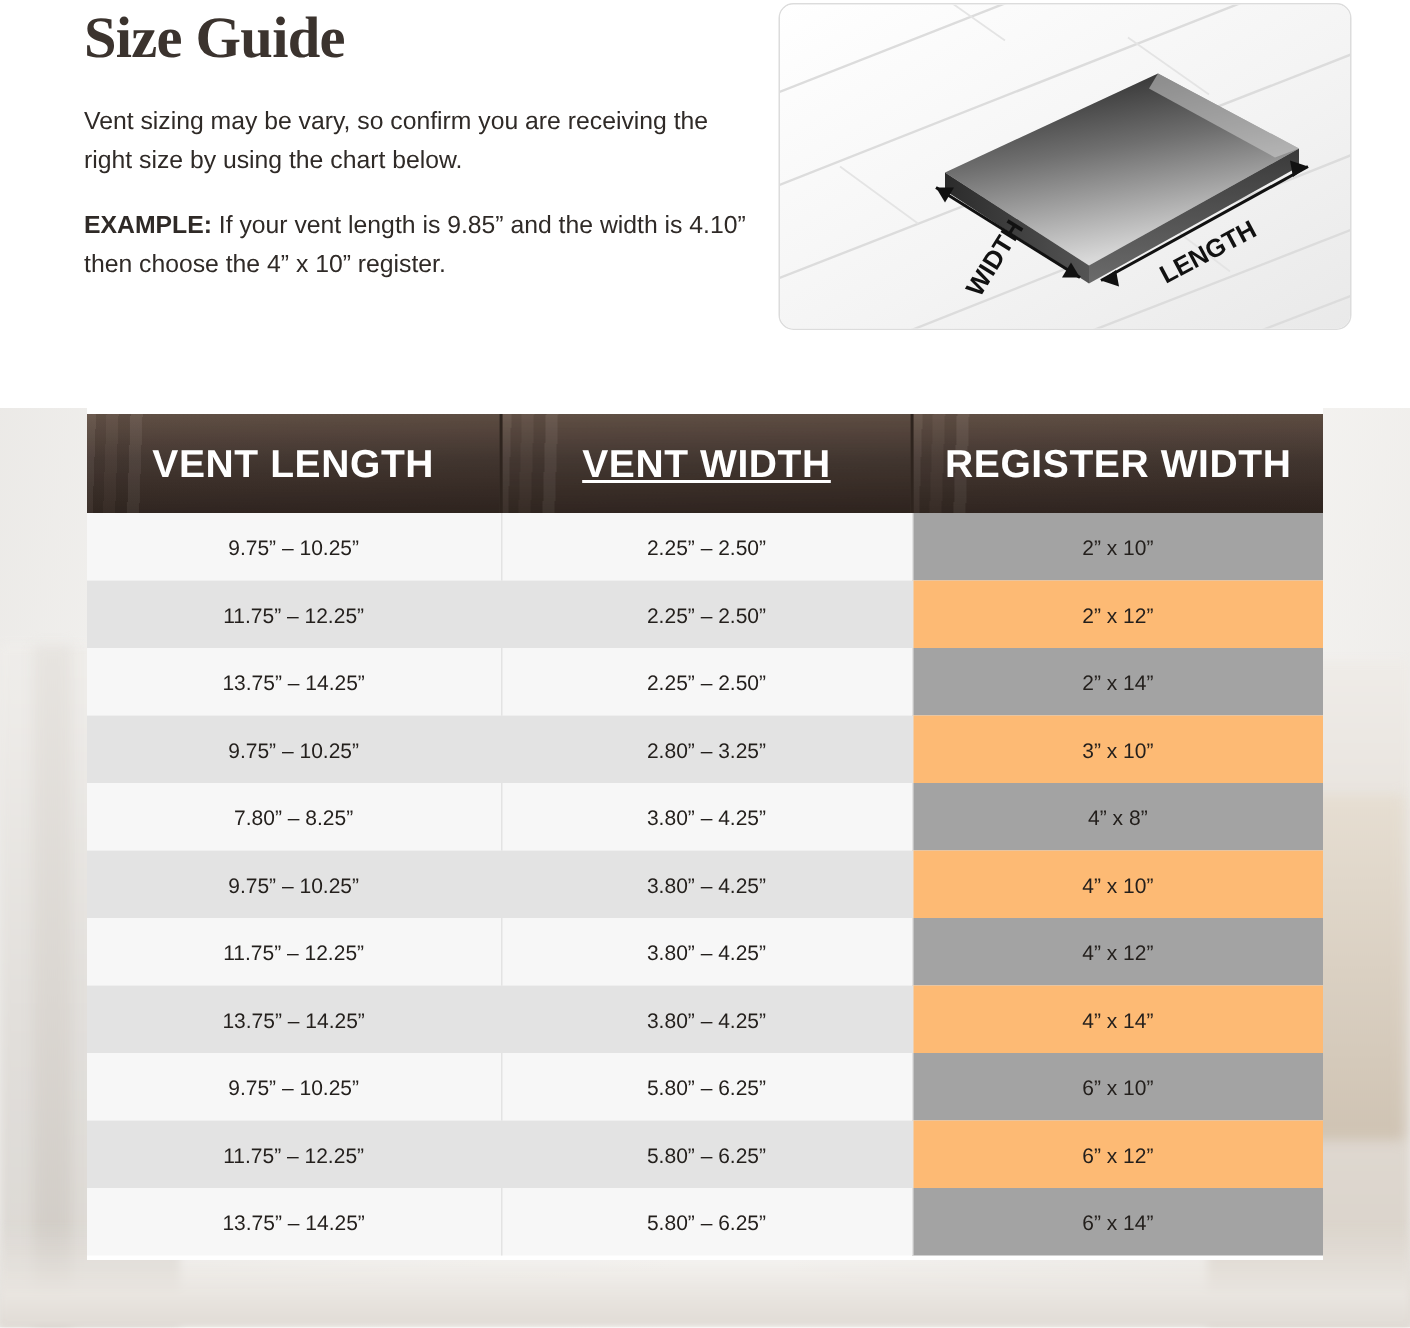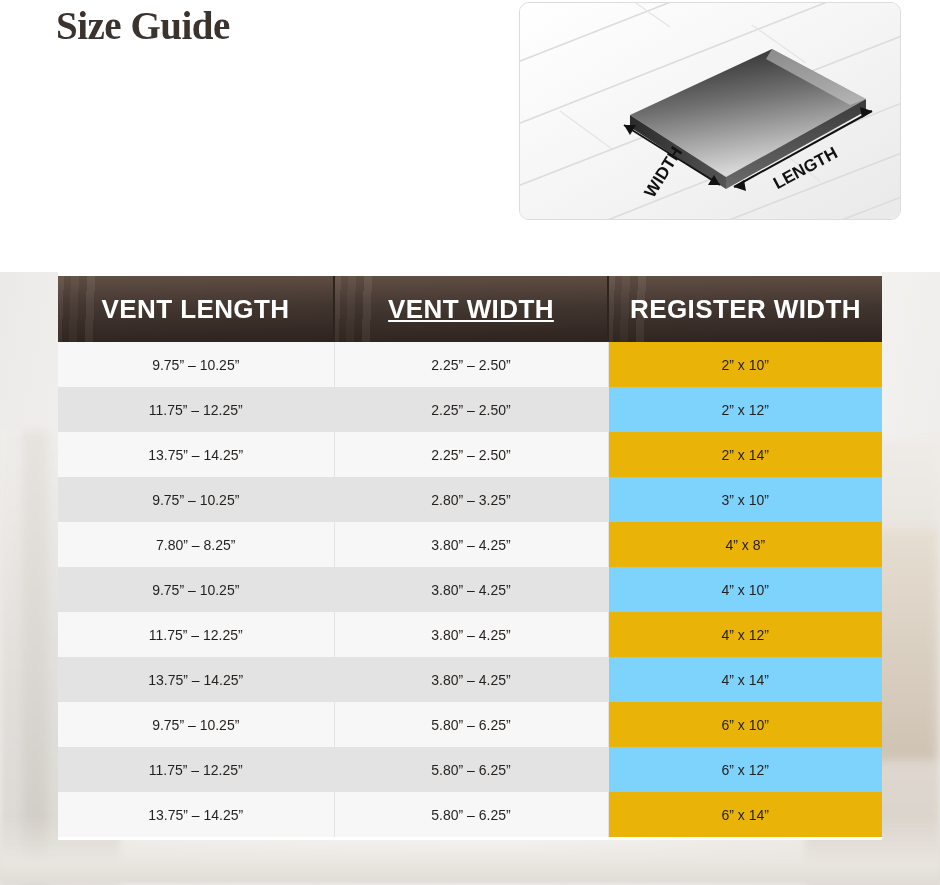--- a/index.html
+++ b/index.html
@@ -142,42 +142,44 @@
     height: 45px;
     font-size: 14px;
     color: #231f1c;
     text-align: center;
     vertical-align: middle;
     border-right: 1px solid #e3e3e3;
   }
   table.size-table tbody td:last-child { border-right: none; }
   table.size-table tbody tr.odd td { background: #f7f7f7; }
   table.size-table tbody tr.even td { background: #e3e3e3; }
-  table.size-table tbody tr.odd td.reg { background: #eab308; }
-  table.size-table tbody tr.even td.reg { background: #7dd3fc; }
+  table.size-table tbody tr.odd td.reg { background: #a3a3a3; }
+  table.size-table tbody tr.even td.reg { background: #fdba74; }
   .col-a { width: 276px; }
   .col-b { width: 274px; }
   .col-c { width: 274px; }
 </style>
 </head>
 <body>
 
 <div class="bg"></div>
 <div class="bg-left-blur"></div>
 <div class="bg-left-stripe"></div>
 <div class="bg-right-blur"></div>
 <div class="bg-right-panel"></div>
 <div class="bg-bottom"></div>
 <div class="bg-white-card"></div>
 <div class="bg-top-white"></div>
 
 <div class="page">
 
   <div class="header">
     <h1 class="title">Size Guide</h1>
+    <p class="intro">Vent sizing may be vary, so confirm you are receiving the right size by using the chart below.</p>
+    <p class="example"><b>EXAMPLE:</b><span> If your vent length is 9.85” and the width is 4.10” then choose the 4” x 10” register.</span></p>
   </div>
 
   <div class="diagram">
     <svg width="382" height="218" viewBox="0 0 382 218">
       <defs>
         <linearGradient id="floorG" x1="0" y1="0" x2="1" y2="1">
           <stop offset="0%" stop-color="#ffffff"></stop>
           <stop offset="55%" stop-color="#f4f4f4"></stop>
           <stop offset="100%" stop-color="#e9e9e9"></stop>
         </linearGradient>

